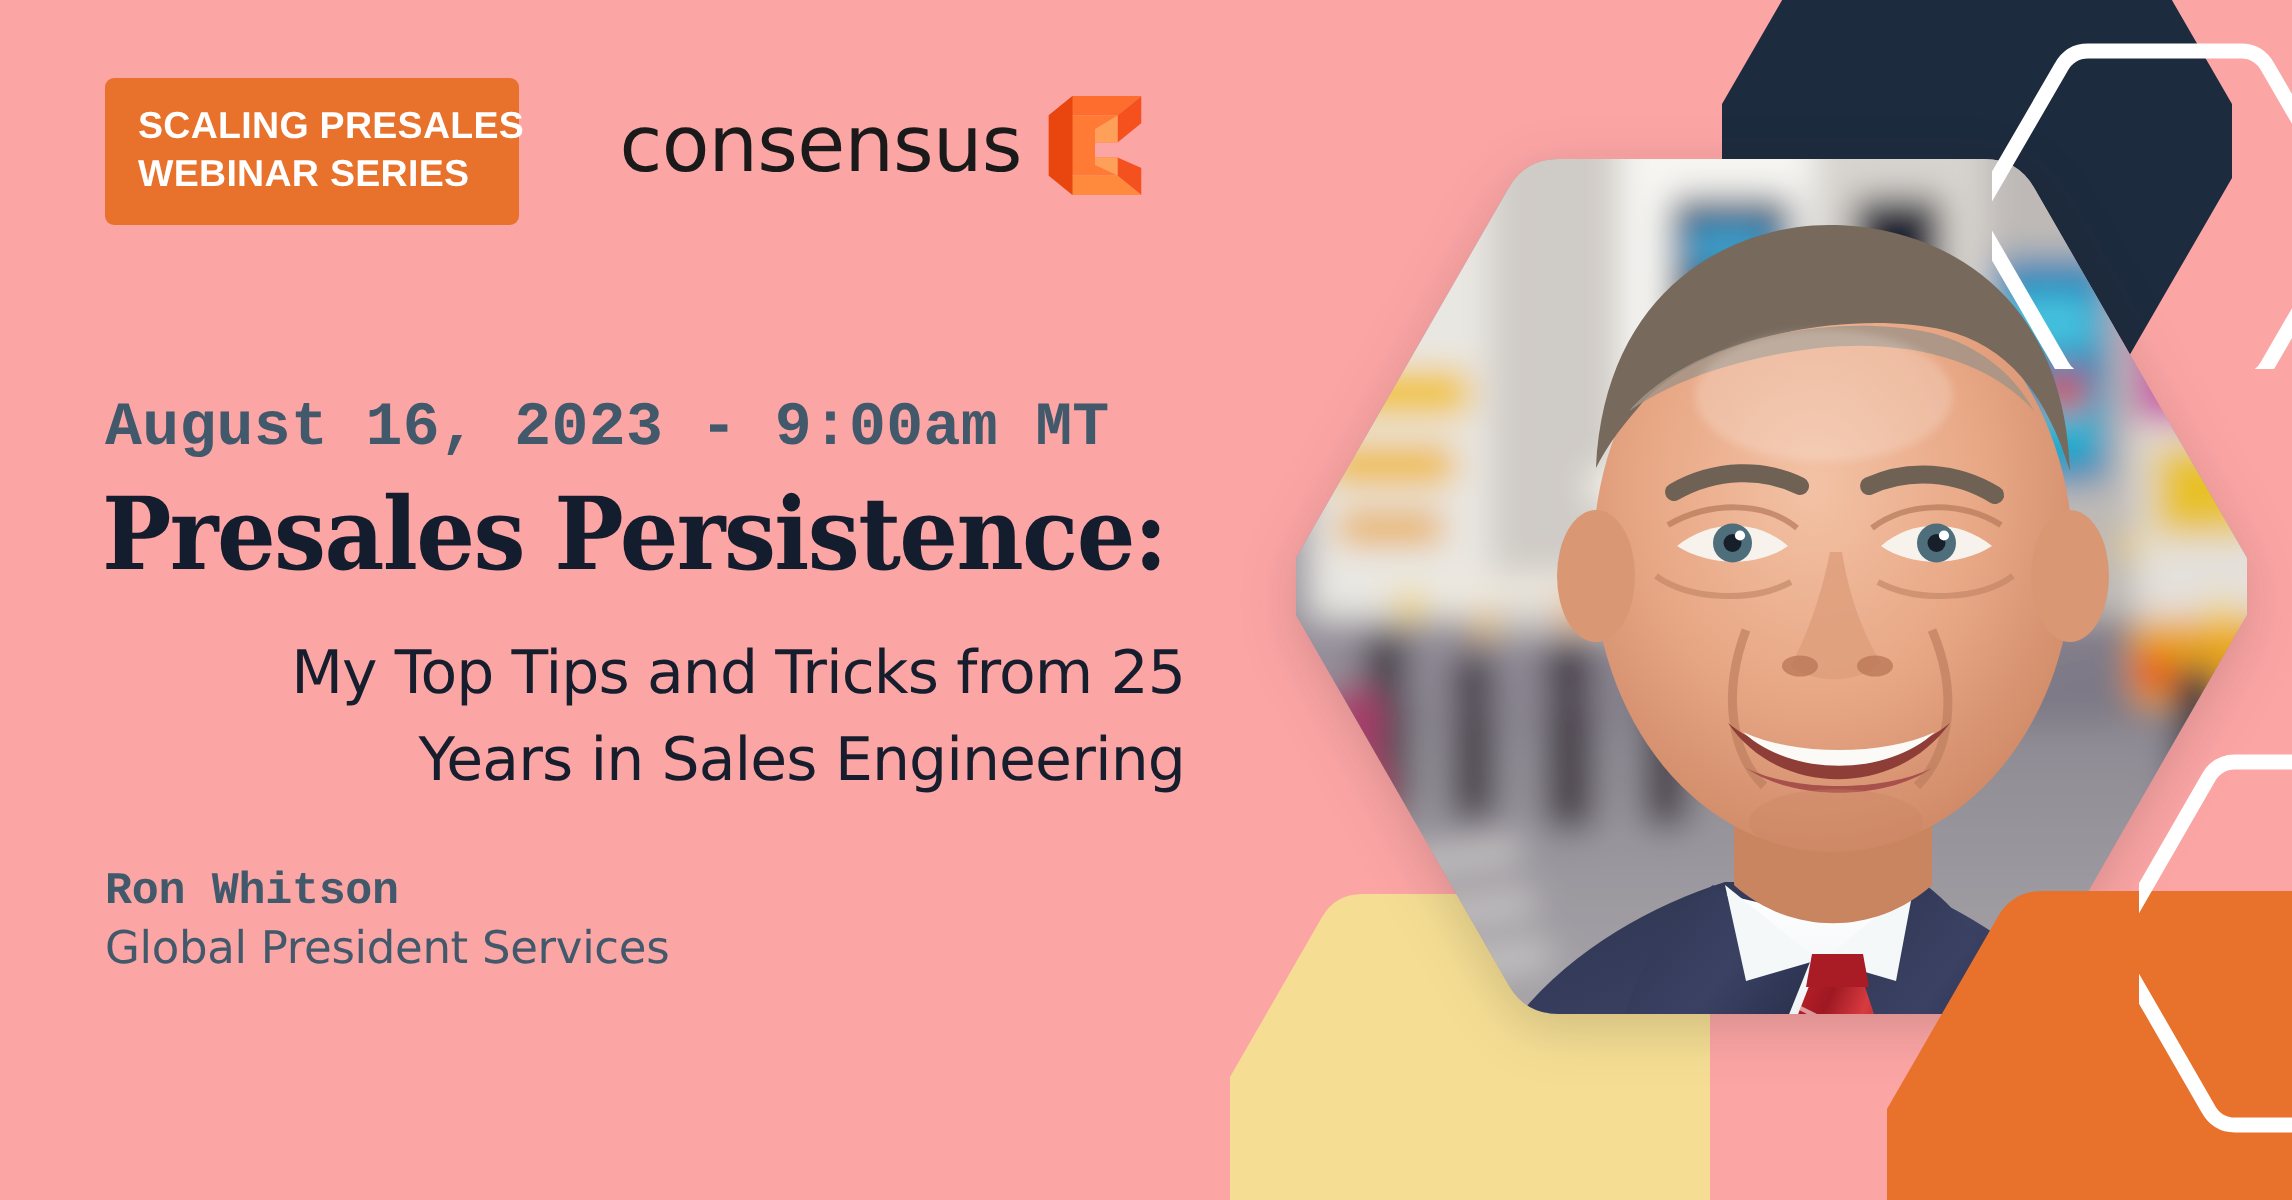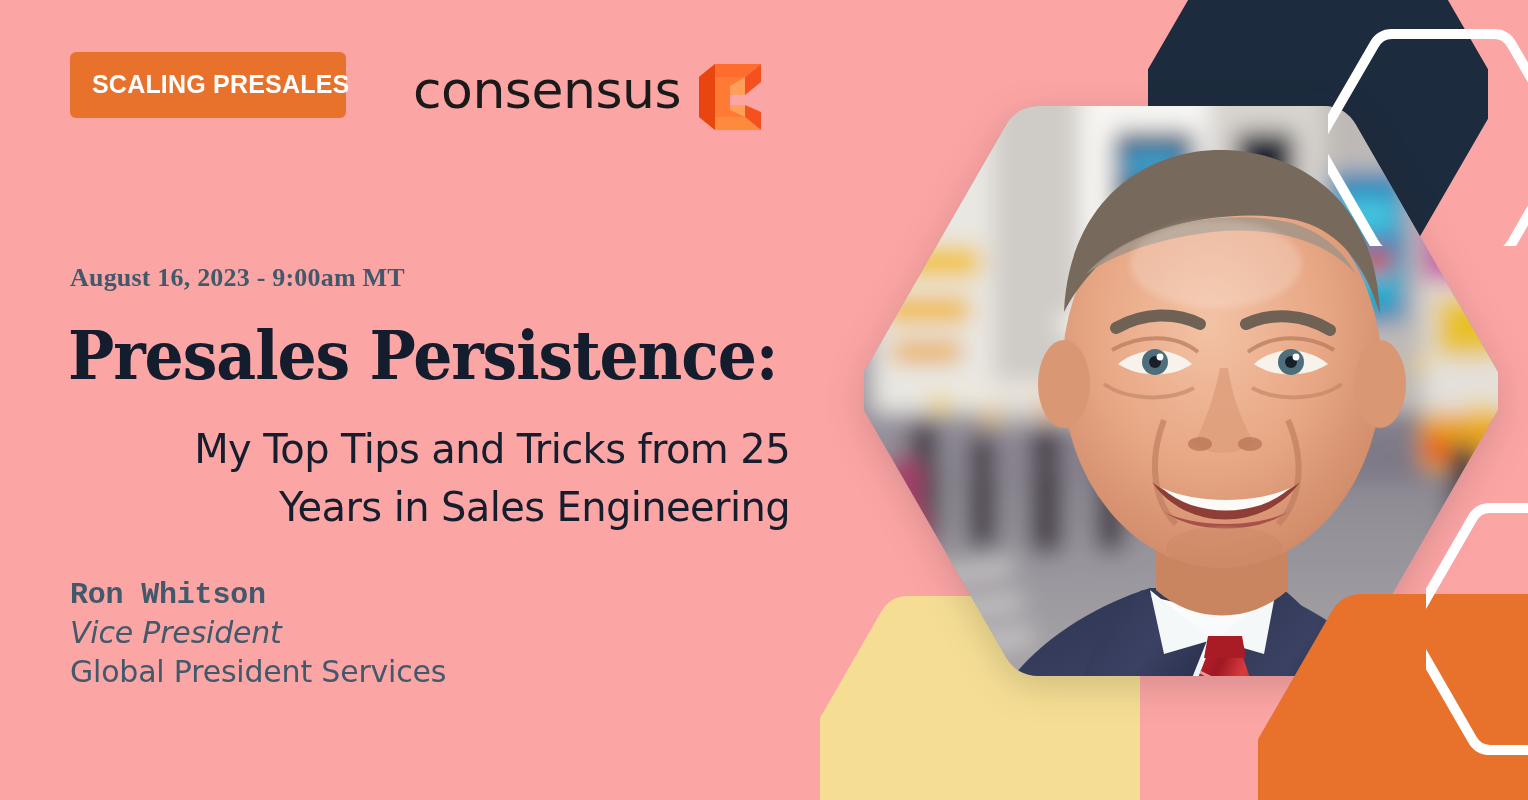--- a/index.html
+++ b/index.html
@@ -40,39 +40,39 @@
     font-size: 25px;
     line-height: 1.28;
     letter-spacing: 0.2px;
   }
   #eyebrow-badge .bline { display: block; white-space: nowrap; }
 
   #brand-logo {
     position: absolute;
     left: 413px; top: 64px;
     display: flex;
-    align-items: flex-start;
+    align-items: center;
     gap: 18px;
   }
   #brand-wordmark {
     font-family: "DejaVu Sans", sans-serif;
     font-size: 52px;
     font-weight: 400;
     color: #1A1A1A;
     letter-spacing: -0.5px;
     line-height: 1;
   }
   #brand-mark { display: block; }
 
   #date-line {
     position: absolute;
     left: 70px; top: 263px;
-    font-family: Liberation Serif, serif;
+    font-family: Liberation Mono, monospace;
     font-weight: bold;
-    font-size: 26px;
+    font-size: 41px;
     letter-spacing: 0.2px;
     color: #41596B;
     white-space: nowrap;
   }
 
   #headline {
     position: absolute;
     left: 68px; top: 322px;
     font-family: "DejaVu Serif", "Liberation Serif", serif;
     font-weight: bold;
@@ -362,20 +362,21 @@
         <ellipse cx="352" cy="252" rx="86" ry="44" fill="#FFFFFF" opacity="0.2" filter="url(#softBlur)"></ellipse>
       </g>
     </svg>
 
   </div>
 
   <div id="left-col">
 
     <div id="eyebrow-badge">
       <span class="bline">SCALING PRESALES</span>
+      <span class="bline">WEBINAR SERIES</span>
     </div>
 
     <div id="brand-logo">
       <span id="brand-wordmark">consensus</span>
       <svg id="brand-mark" width="62" height="66" viewBox="0 0 62 66">
         <polygon points="16,0 62,0 46,13 0,13" fill="#FF6D2E"></polygon>
         <polygon points="62,0 62,18 46,31 46,13" fill="#F4511E"></polygon>
         <polygon points="0,13 46,13 46,31 31,31 31,41 46,41 46,53 0,53" fill="#FF7A34"></polygon>
         <polygon points="0,13 16,0 16,53 0,66" fill="#E8450F" opacity="0.0"></polygon>
         <polygon points="0,53 46,53 62,66 16,66" fill="#FF8A3D"></polygon>
@@ -390,18 +391,17 @@
 
     <div id="headline">Presales Persistence:</div>
 
     <div id="subhead">
       <span class="sline">My Top Tips and Tricks from 25</span>
       <span class="sline">Years in Sales Engineering</span>
     </div>
 
     <div id="speaker-block">
       <div id="speaker-name">Ron Whitson</div>
-      <div id="speaker-role">Vice President</div>
       <div id="speaker-dept">Global President Services</div>
     </div>
 
   </div>
 </div>
 
 </body></html>

